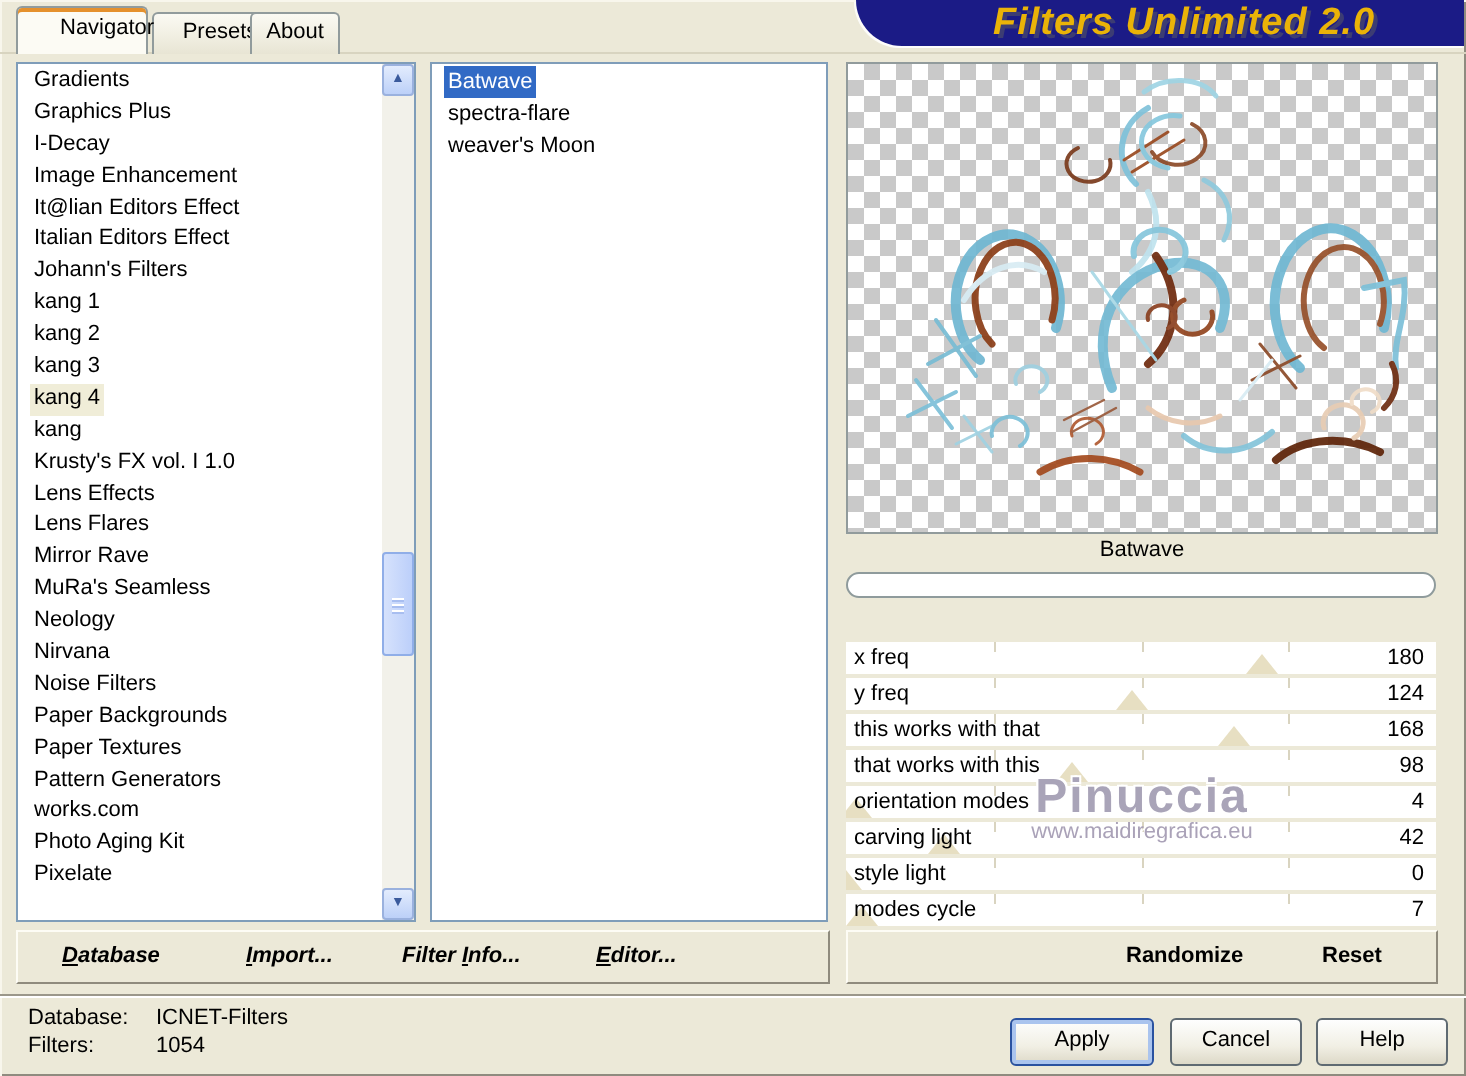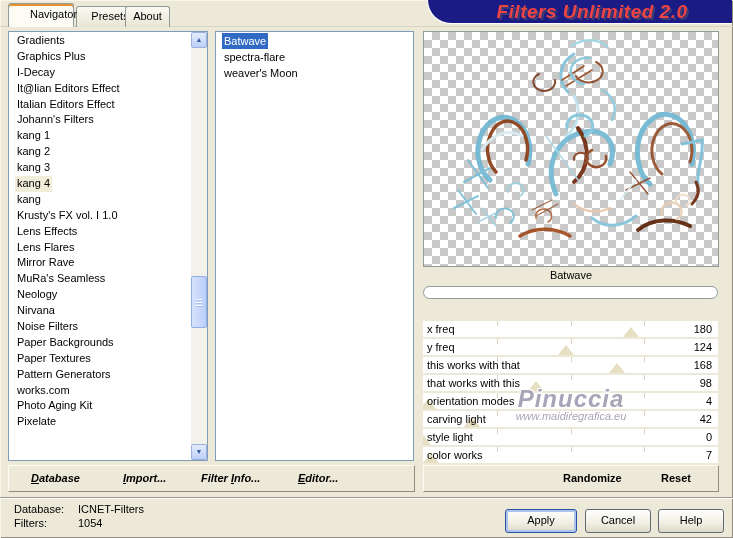--- a/index.html
+++ b/index.html
@@ -7,21 +7,21 @@
   .win{
     position:relative;width:733px;height:538px;background:#ece9d8;
     font-family:"Liberation Sans",sans-serif;font-size:11px;color:#000;
     overflow:hidden;
     box-shadow:inset 1px 1px 0 #f8f6ec, inset -1px -1px 0 #8f8b7f;
   }
   
   .banner{position:absolute;left:428px;top:0;right:1px;height:23px;background:#1b1b86;
     border-radius:0 0 0 26px;box-shadow:-1px 1px 0 rgba(255,255,255,.8),0 1px 0 rgba(255,255,255,.6);}
   .banner-title{position:absolute;left:30px;right:6px;top:1px;text-align:center;
-    font-size:19px;font-weight:bold;font-style:italic;color:#ef4444;letter-spacing:.5px;
+    font-size:19px;font-weight:bold;font-style:italic;color:#eab308;letter-spacing:.5px;
     text-shadow:2px 2px 0 rgba(88,88,100,.55);white-space:nowrap;}
   .tabline{position:absolute;left:0;top:26px;right:0;height:1px;background:#d8d4c0;}
   
   .tab{position:absolute;border:1px solid #919b9c;border-bottom:none;border-radius:3px 3px 0 0;
     text-align:center;padding-top:4px;cursor:default;}
   .tab.active{left:8px;top:3px;width:66px;height:24px;background:#fcfbf4;
     box-shadow:inset 0 2px 0 #e5912d;z-index:3;padding-left:21px;}
   .tab.inactive{top:6px;height:21px;background:linear-gradient(#fbfaf3,#e8e5d4);padding-top:3px;}
   .tab.t2{left:76px;width:68px;}
   .tab.t3{left:125px;width:45px;}
@@ -59,21 +59,21 @@
   
   .params{position:absolute;left:423px;top:321px;width:295px;display:flex;flex-direction:column;row-gap:2px;}
   .prow{position:relative;height:16px;background:#fff;overflow:hidden;}
   .plabel{position:absolute;left:4px;top:2px;text-align:center;}
   .pvalue{position:absolute;right:6px;top:2px;}
   .tick{position:absolute;top:0;width:1px;height:5px;background:#d9d4c0;}
   .t25{left:25%;} .t50{left:50%;} .t75{left:75%;}
   .ptri{position:absolute;bottom:0;width:0;height:0;
     border-left:8px solid transparent;border-right:8px solid transparent;border-bottom:10px solid #e7dfc2;}
   .watermark{position:absolute;left:423px;top:385px;width:296px;text-align:center;
-    z-index:5;pointer-events:none;color:#a9a4b8;font-style:italic;}
+    z-index:5;pointer-events:none;color:#a9a4b8;}
   .wm1{font-size:24px;letter-spacing:1px;font-weight:bold;
     text-shadow:1px 1px 0 #fff,-1px -1px 0 #fff,1px -1px 0 #fff,-1px 1px 0 #fff;}
   .wm2{font-size:11px;margin-top:-3px;color:#aaa2b8;text-shadow:1px 1px 0 #fff;}
   
   .strip{position:absolute;top:465px;height:27px;background:#ece9d8;
     border:1px solid;border-color:#fdfcf5 #8f8b7d #8f8b7d #fdfcf5;}
   .strip-l{left:8px;width:407px;font-style:italic;}
   .strip-r{left:423px;width:296px;}
   .tbtn{position:absolute;top:6px;font-weight:bold;cursor:default;white-space:nowrap;}
   .accel{text-decoration:underline;}
@@ -100,20 +100,21 @@
 
   <div class="tab active"><span>Navigator</span></div>
   <div class="tab inactive t2"><span>Presets</span></div>
   <div class="tab inactive t3"><span>About</span></div>
 
   <div class="listbox catlist">
     <div class="items">
       <div class="li"><span>Gradients</span></div>
       <div class="li"><span>Graphics Plus</span></div>
       <div class="li"><span>I-Decay</span></div>
+      <div class="li"><span>Image Enhancement</span></div>
       <div class="li"><span>It@lian Editors Effect</span></div>
       <div class="li"><span>Italian Editors Effect</span></div>
       <div class="li"><span>Johann's Filters</span></div>
       <div class="li"><span>kang 1</span></div>
       <div class="li"><span>kang 2</span></div>
       <div class="li"><span>kang 3</span></div>
       <div class="li"><span class="hl">kang 4</span></div>
       <div class="li"><span>kang</span></div>
       <div class="li"><span>Krusty's FX vol. I 1.0</span></div>
       <div class="li"><span>Lens Effects</span></div>
@@ -244,21 +245,21 @@
         <span class="tick t75"></span>
       <span class="ptri" style="left: calc(0% - 8px);"></span>
       <span class="plabel">style light</span>
       <span class="pvalue">0</span>
     </div>
     <div class="prow">
       <span class="tick t25"></span>
         <span class="tick t50"></span>
         <span class="tick t75"></span>
       <span class="ptri" style="left: calc(2.7451% - 8px);"></span>
-      <span class="plabel">color works</span>
+      <span class="plabel">modes cycle</span>
       <span class="pvalue">7</span>
     </div>
   </div>
 
   <div class="watermark">
     <div class="wm1">Pinuccia</div>
     <div class="wm2">www.maidiregrafica.eu</div>
   </div>
 
   <div class="strip strip-l">

